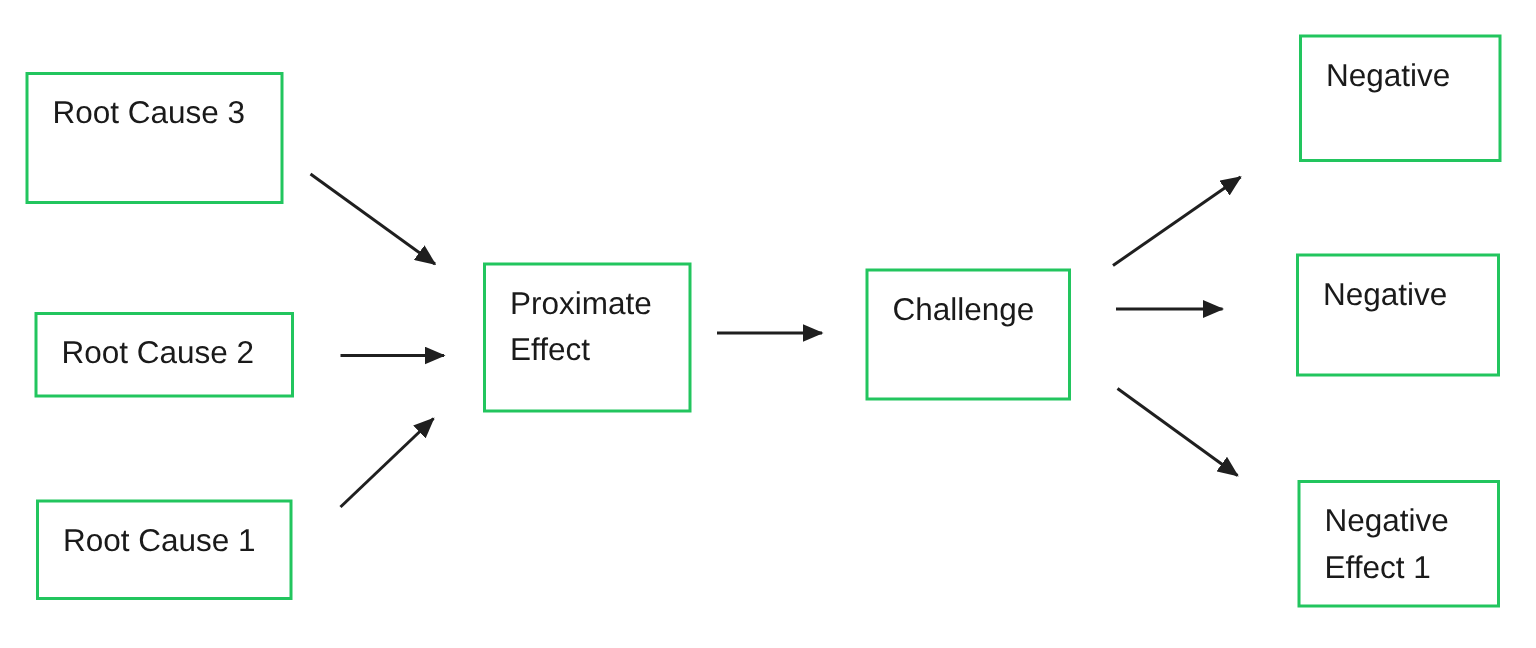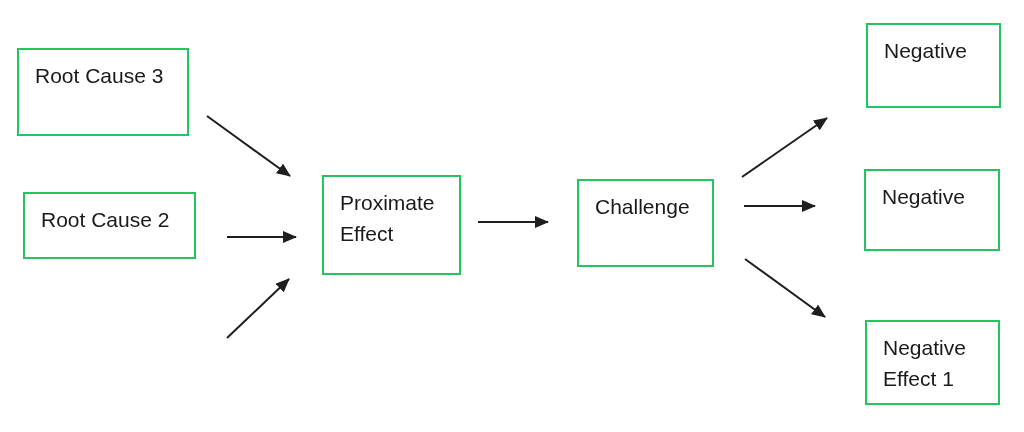--- a/index.html
+++ b/index.html
@@ -27,21 +27,21 @@
     box-sizing: border-box;
     background: #ffffff;
     border: 2px solid #22c55e;
     padding: 10px 16px;
     font-size: 21px;
     line-height: 31px;
     color: #1a1a1a;
     white-space: nowrap;
   }
   .node-rc3 { left: 17px;  top: 48px;  width: 172px; height: 88px; }
-  .node-rc2 { left: 23px;  top: 192px; width: 173px; height: 67px; }
+  .node-rc2 { left: 23px;  top: 208px; width: 173px; height: 57px; }
   .node-rc1 { left: 24px;  top: 333px; width: 171px; height: 67px; }
   .node-prox { left: 322px; top: 175px; width: 139px; height: 100px; }
   .node-chal { left: 577px; top: 179px; width: 137px; height: 88px; }
   .node-ne1 { left: 866px; top: 23px;  width: 135px; height: 85px; }
   .node-ne2 { left: 864px; top: 169px; width: 136px; height: 82px; }
   .node-ne3 { left: 865px; top: 320px; width: 135px; height: 85px; }
 </style>
 </head>
 <body>
 
@@ -63,20 +63,23 @@
   </svg>
 
   <div class="node node-rc3">
     <div>Root Cause 3</div>
   </div>
 
   <div class="node node-rc2">
     <div>Root Cause 2</div>
   </div>
 
+  <div class="node node-rc1">
+    <div>Root Cause 1</div>
+  </div>
 
   <div class="node node-prox">
     <div>Proximate</div>
     <div>Effect</div>
   </div>
 
   <div class="node node-chal">
     <div>Challenge</div>
   </div>
 

